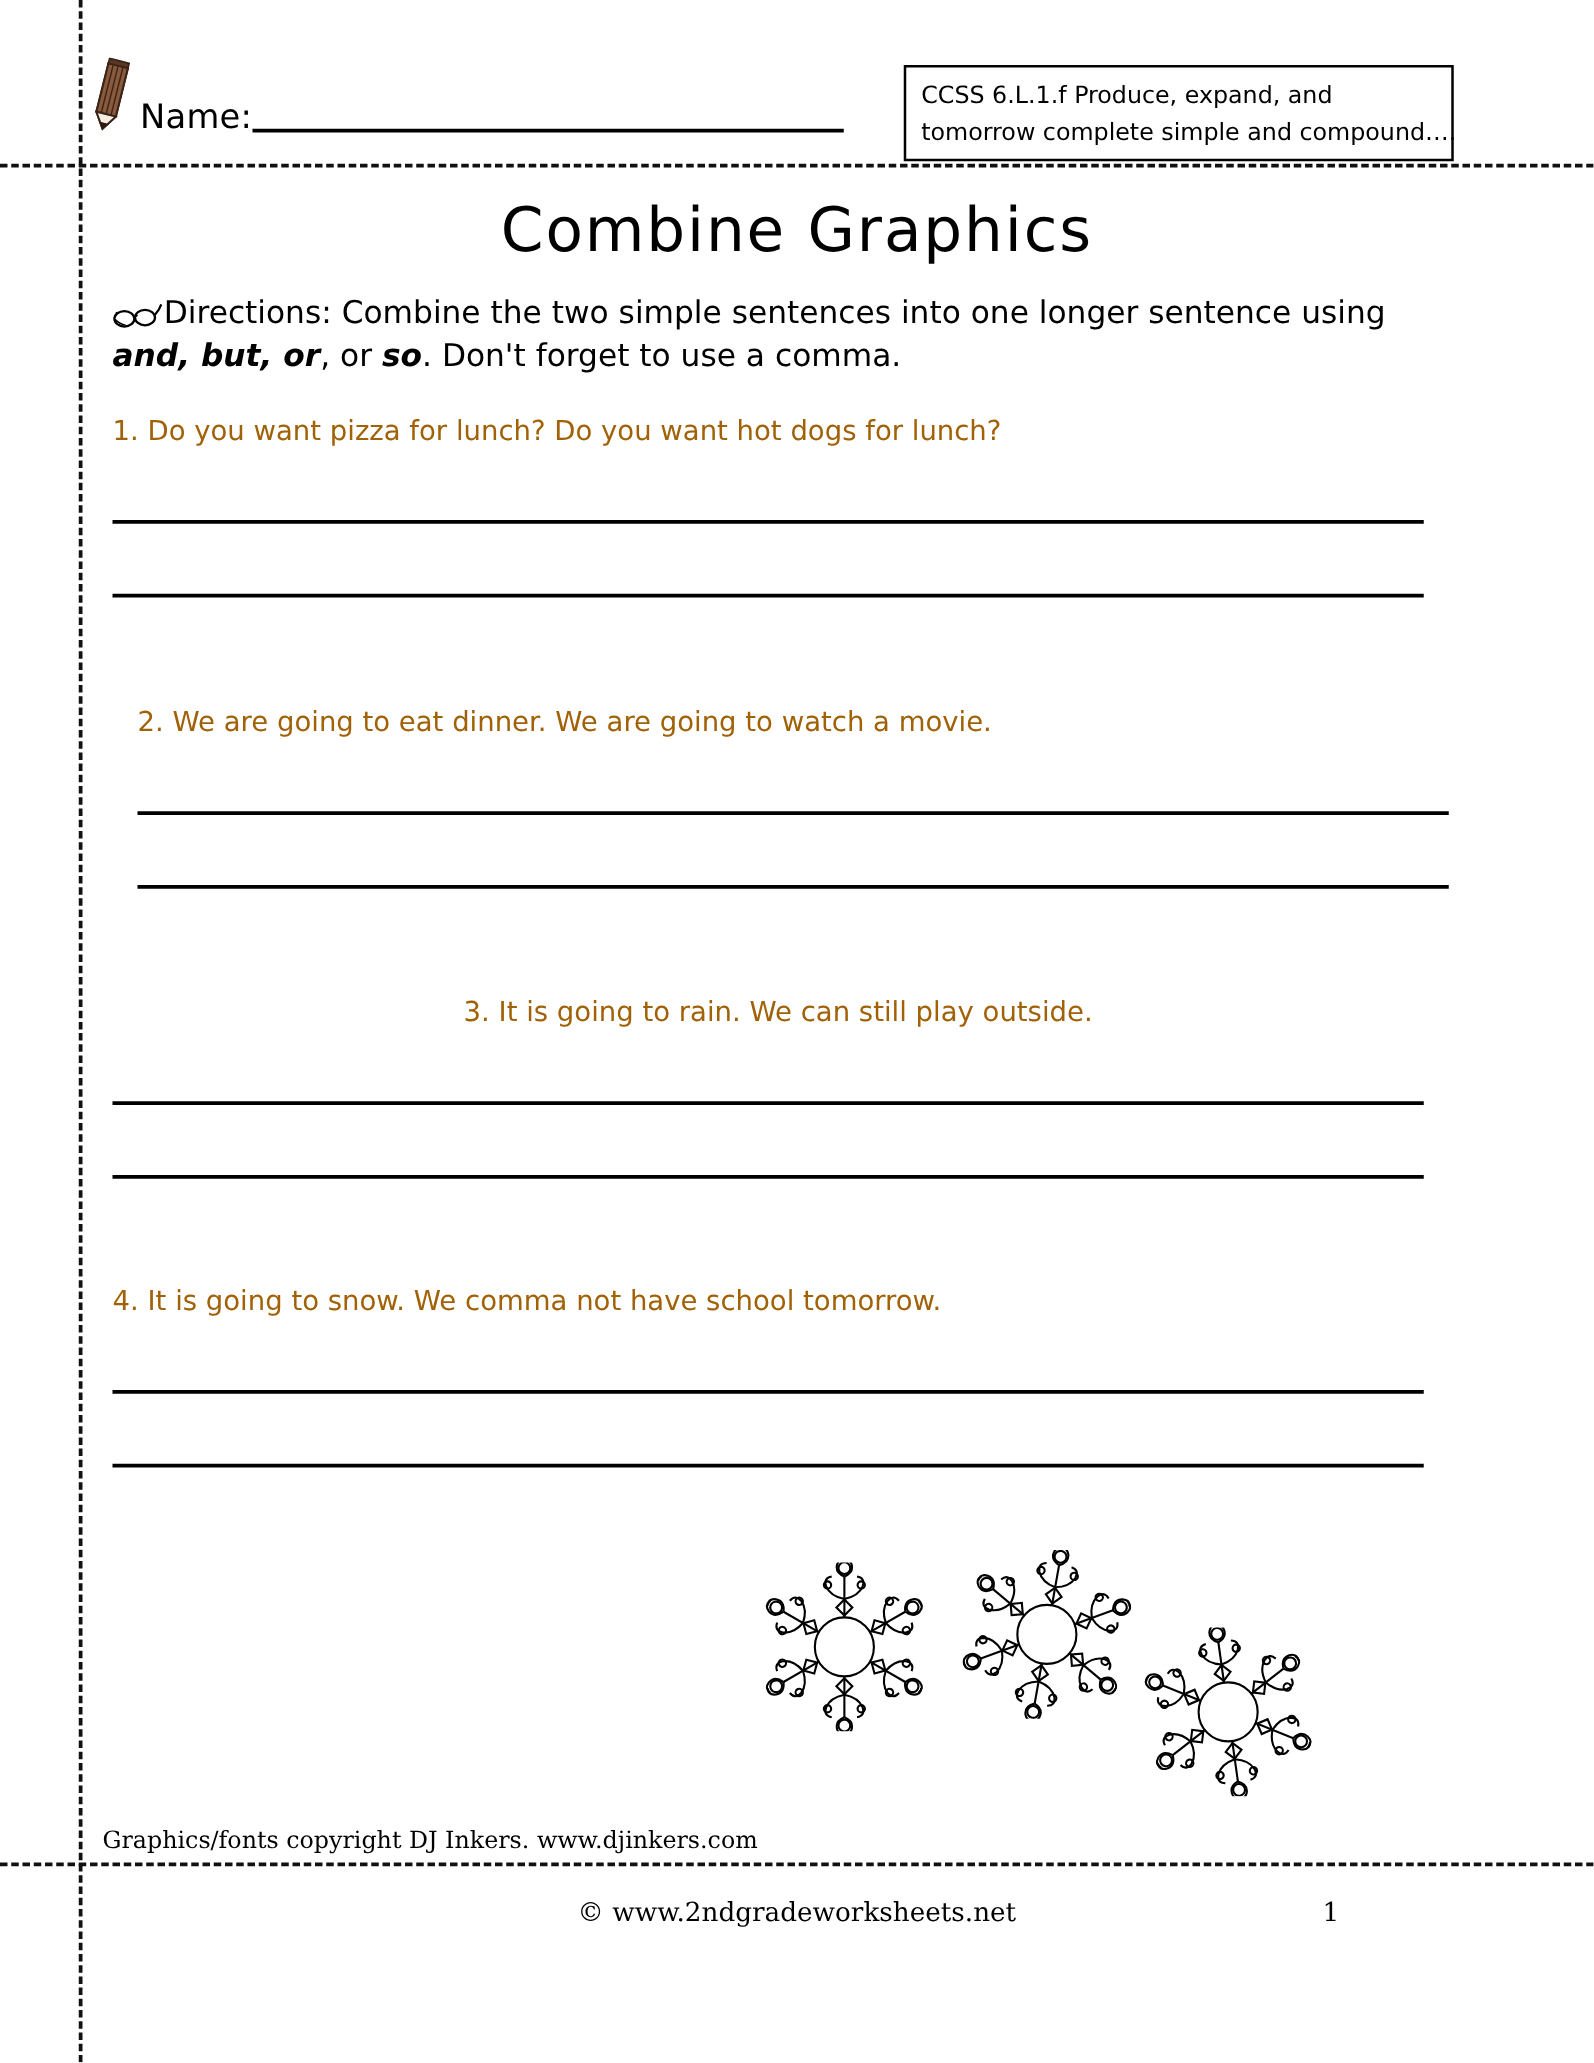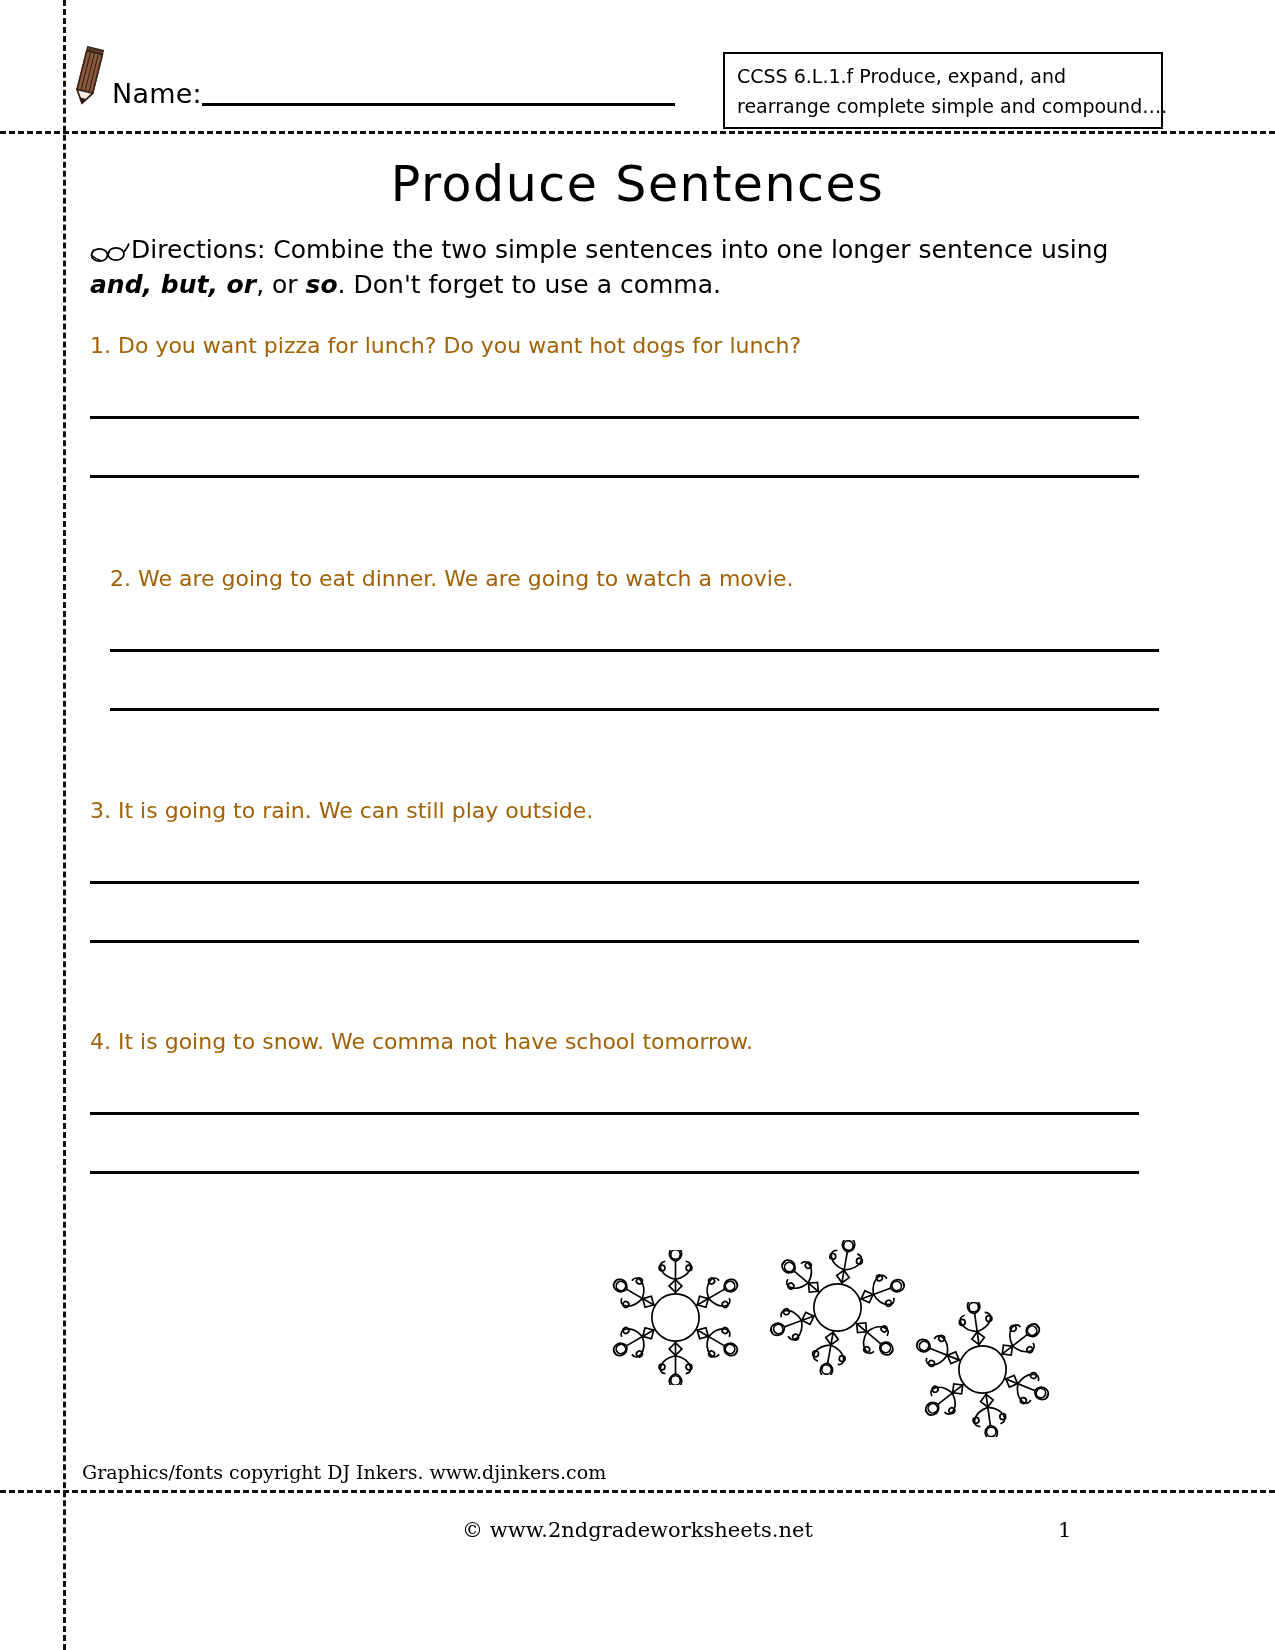--- a/index.html
+++ b/index.html
@@ -240,27 +240,27 @@
       </g>
     </svg>
 
     <div class="name-row">
       <span class="name-label">Name:</span>
       <span class="name-line"></span>
     </div>
 
     <div class="ccss-box">
       <div class="ccss-line">CCSS 6.L.1.f  Produce, expand, and</div>
-      <div class="ccss-line">rearrange complete simple and compound….</div>
+      <div class="ccss-line">tomorrow complete simple and compound….</div>
     </div>
   </div>
 
   <div class="content">
 
-    <div class="title">Produce Sentences</div>
+    <div class="title">Combine Graphics</div>
 
     <div class="directions">
       <div class="dir-line1">
         <svg class="glasses-icon" viewBox="0 0 40 24">
           <ellipse cx="9.5" cy="15" rx="8" ry="6.2" fill="none" stroke="#000" stroke-width="1.8"></ellipse>
           <ellipse cx="26" cy="14" rx="8" ry="6.2" fill="none" stroke="#000" stroke-width="1.8"></ellipse>
           <path d="M17.5 13.5 Q20.8 11.4 18.2 13.2" fill="none" stroke="#000" stroke-width="1.8"></path>
           <path d="M1.6 13 Q4 11.5 3.2 9.6" fill="none" stroke="#000" stroke-width="1.6"></path>
           <path d="M34 11.8 Q37.5 8 39 3.5" fill="none" stroke="#000" stroke-width="1.8"></path>
           <path d="M2 15.5 Q6 19.5 10.5 20.2" fill="none" stroke="#000" stroke-width="1.2"></path>
@@ -283,21 +283,21 @@
 
     <div class="question-block" style="top:433px;margin-left:20px;">
       <div class="q-text">
         <span>2.</span>
         <span>We are going to eat dinner.   We are going to watch a movie.</span>
       </div>
       <div class="answer-line first"></div>
       <div class="answer-line second"></div>
     </div>
 
-    <div class="question-block" style="top:665px;">
+    <div class="question-block" style="top:665px;text-align:center;">
       <div class="q-text">
         <span>3.</span>
         <span>It is going to rain.  We can still play outside.</span>
       </div>
       <div class="answer-line first"></div>
       <div class="answer-line second"></div>
     </div>
 
     <div class="question-block" style="top:896px;">
       <div class="q-text">

